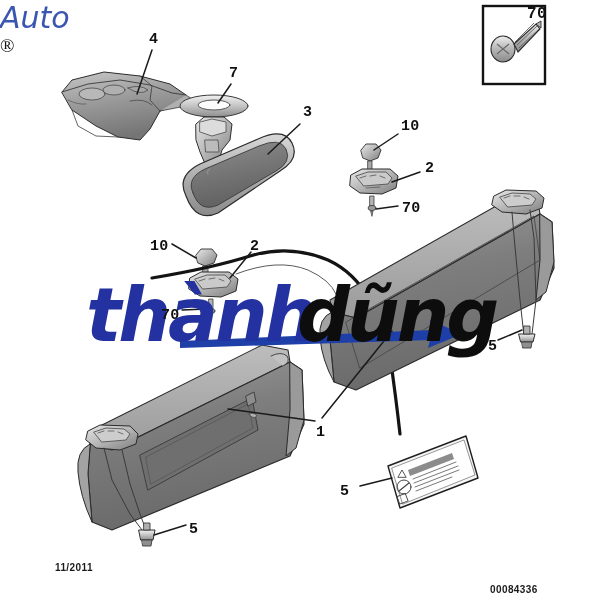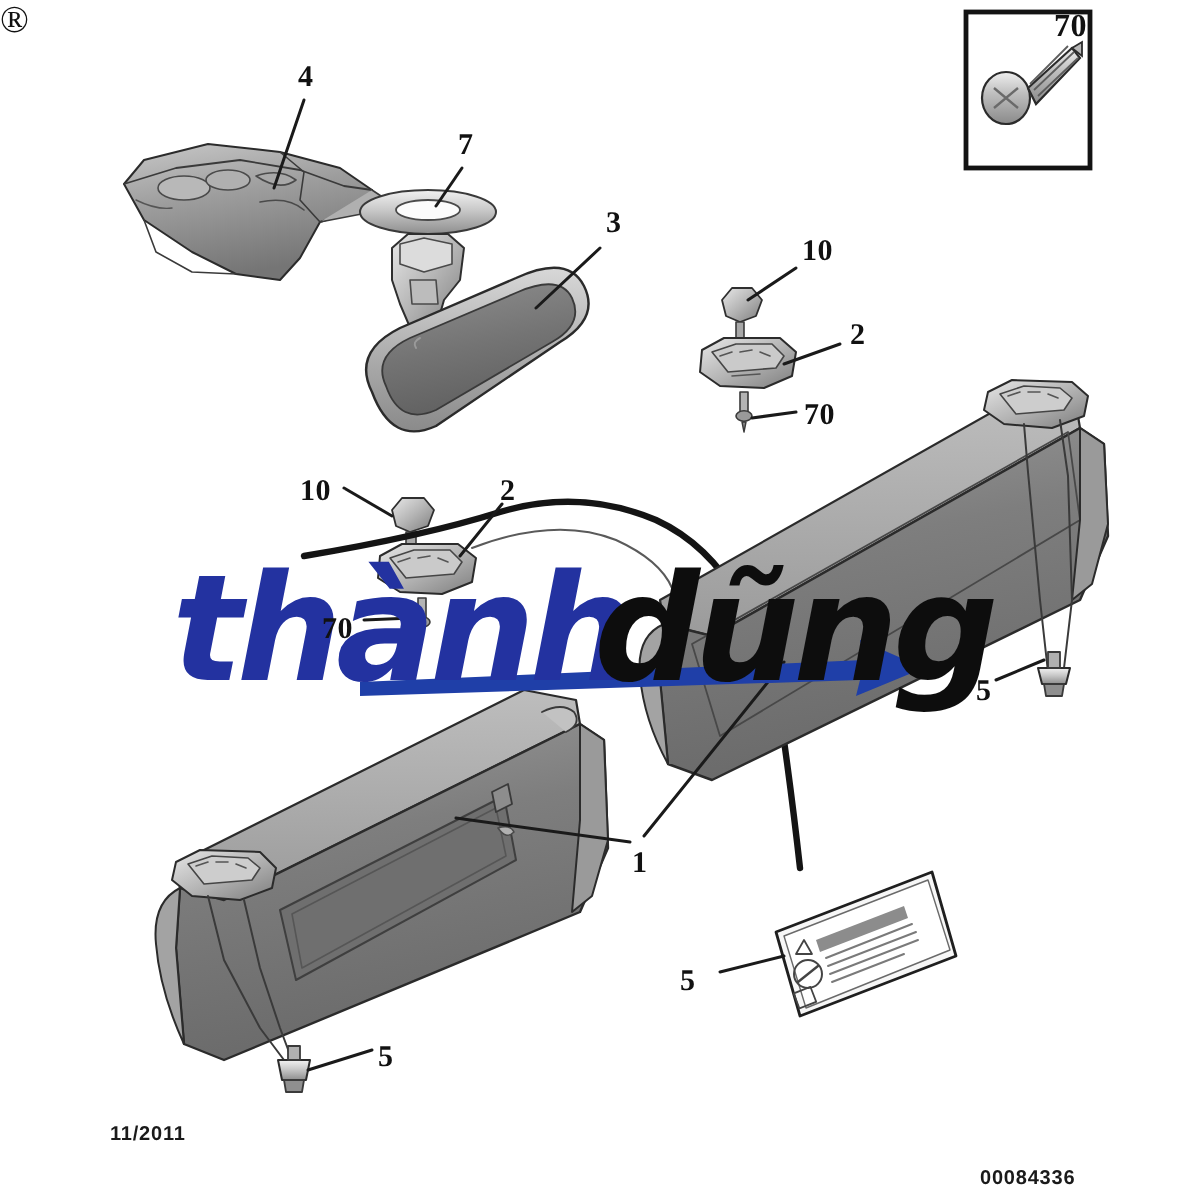--- a/index.html
+++ b/index.html
@@ -1,19 +1,19 @@
 <!DOCTYPE html>
 <html><head>
 <meta charset="utf-8">
 <style>
   html,body{margin:0;padding:0;background:#ffffff;}
   body{width:600px;height:600px;overflow:hidden;font-family:"Liberation Sans",sans-serif;}
   #page{position:relative;width:600px;height:600px;background:#fff;}
   .svg-layer{position:absolute;left:0;top:0;width:600px;height:600px;}
-  .callout{position:absolute;font-family:Liberation Serif, serif;font-weight:bold;font-size:15px;color:#111;letter-spacing:.3px;text-align:right;}
+  .callout{position:absolute;font-family:Liberation Mono, monospace;font-weight:bold;font-size:15px;color:#111;letter-spacing:.3px;text-align:right;}
   .footer-text{position:absolute;font-family:"Liberation Sans",sans-serif;font-weight:bold;font-size:10px;color:#1a1a1a;letter-spacing:.4px;}
   
   #watermark{position:absolute;left:0;top:0;width:600px;height:600px;pointer-events:none;}
   .wm-word{position:absolute;font-family:"DejaVu Sans",sans-serif;font-style:italic;font-weight:bold;letter-spacing:-3px;}
   .wm-thanh{left:86px;top:272px;font-size:74px;color:#2332a0;}
   .wm-dung{left:297px;top:272px;font-size:74px;color:#0d0d0d;}
   .wm-auto{left:425px;top:252px;font-size:30px;color:#3a56b0;font-style:italic;font-weight:normal;letter-spacing:0;font-family:"DejaVu Sans",sans-serif;}
   .wm-reg{left:484px;top:310px;font-size:19px;color:#111;font-style:normal;font-weight:normal;font-family:"Liberation Serif",serif;}
 </style>
 </head>
@@ -225,20 +225,21 @@
       </g>
     </g>
   </svg>
 
   <div id="watermark">
     <svg class="svg-layer" viewBox="0 0 600 600">
       <path d="M180,341 L432,330 L430,320 L462,334 L428,348 L430,340 L180,348 Z" fill="#1f3fa8" stroke="none"></path>
     </svg>
     <div class="wm-word wm-thanh">thành</div>
     <div class="wm-word wm-dung">dũng</div>
+    <div class="wm-auto">Auto</div>
     <div class="wm-reg">®</div>
   </div>
 
   <div>
     <div class="callout" style="left:149px;top:31px">4</div>
     <div class="callout" style="left:229px;top:65px">7</div>
     <div class="callout" style="left:303px;top:104px">3</div>
     <div class="callout" style="left:401px;top:118px">10</div>
     <div class="callout" style="left:425px;top:160px">2</div>
     <div class="callout" style="left:402px;top:200px">70</div>

